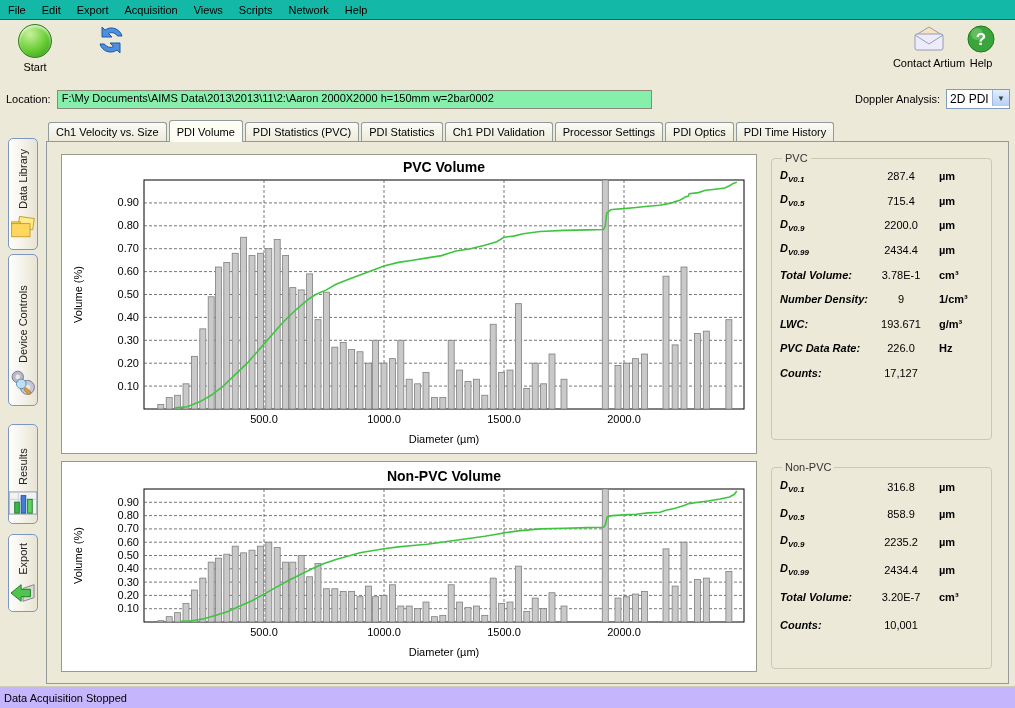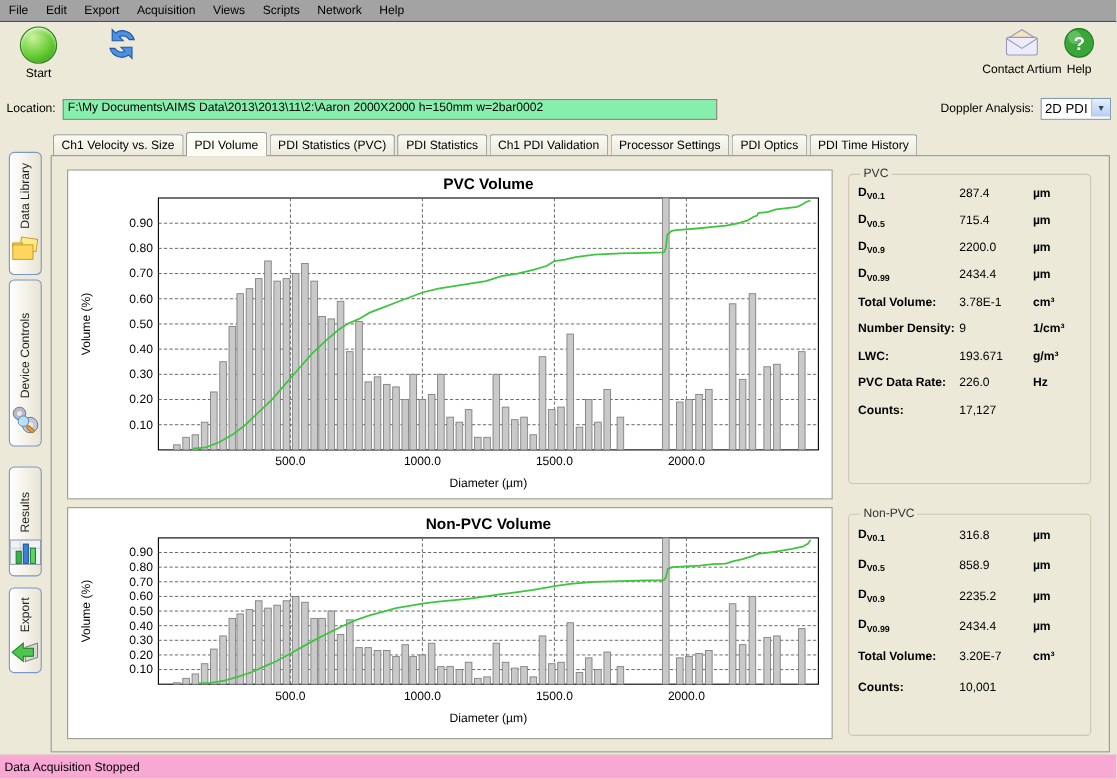--- a/index.html
+++ b/index.html
@@ -1,20 +1,20 @@
 <!DOCTYPE html>
 <html><head>
 <meta charset="utf-8">
 <style>
   html,body{margin:0;padding:0;}
   body{width:1015px;height:708px;overflow:hidden;position:relative;
        background:#ece9d8;font-family:"Liberation Sans",sans-serif;
        font-size:11px;color:#000;-webkit-font-smoothing:none;}
   #menubar{position:absolute;left:0;top:0;width:1015px;height:19px;
-           display:flex;align-items:center;border-bottom:2px solid #1d4ed8;background:#a3a3a3;}
+           display:flex;align-items:center;border-bottom:2px solid #1d4ed8;background:#14b8a6;}
   .menuitem{padding:2px 8px;cursor:default;}
   #toolbar{position:absolute;left:0;top:20px;width:1015px;height:64px;background:#ece9d8;}
   .tbtn{position:absolute;top:4px;width:62px;display:flex;flex-direction:column;
         align-items:center;gap:3px;cursor:default;}
   .tbtn .tlabel{font-size:11px;}
   .tbtn.disabled .tlabel{color:#a5a193;}
   .sphere{width:32px;height:32px;border-radius:50%;
           background:radial-gradient(circle at 11px 9px,#c8f29a,#66cc33 55%,#2f8f1f);
           border:1px solid #2f7f1f;box-shadow:inset 0 2px 3px rgba(255,255,255,.7);}
   .octagon{width:32px;height:32px;background:#bdbdbd;
@@ -55,25 +55,25 @@
   #chartbox-1{top:319px;height:211px;}
   #statspanel{position:absolute;left:718px;top:0;width:240px;height:541px;}
   fieldset{position:absolute;left:6px;width:221px;margin:0;border:1px solid #cac7b2;
            border-radius:4px;padding:0 8px;box-sizing:border-box;background:transparent;}
   legend{font-size:11px;color:#333;padding:0 3px;margin-left:2px;}
   #gb-pvc{top:10px;height:288px;}
   #gb-nonpvc{top:319px;height:208px;}
   .statrow{display:flex;align-items:center;}
   #gb-pvc .statrow{height:24.6px;}
   #gb-nonpvc .statrow{height:27.6px;}
-  .statlabel{flex:1;font-weight:bold;font-size:11px;}
+  .statlabel{flex:1;font-weight:bold;font-size:11px;font-style:italic;}
   .statlabel sub{font-size:8px;font-weight:bold;}
-  .statvalue{width:58px;text-align:left;font-size:11px;}
+  .statvalue{width:58px;text-align:center;font-size:11px;}
   .statunit{width:44px;padding-left:9px;font-weight:bold;font-size:11px;}
-  #statusbar{position:absolute;left:0;top:686px;width:1015px;height:22px;background:#f9a8d4;
+  #statusbar{position:absolute;left:0;top:686px;width:1015px;height:22px;background:#c4b5fd;
              border-top:1px solid #cfccb8;display:flex;align-items:center;padding-left:4px;
              box-sizing:border-box;font-size:11px;}
   svg text{font-family:"Liberation Sans",sans-serif;}
 </style>
 </head>
 <body>
 
 <div id="menubar">
     <div class="menuitem">File</div>
     <div class="menuitem">Edit</div>

